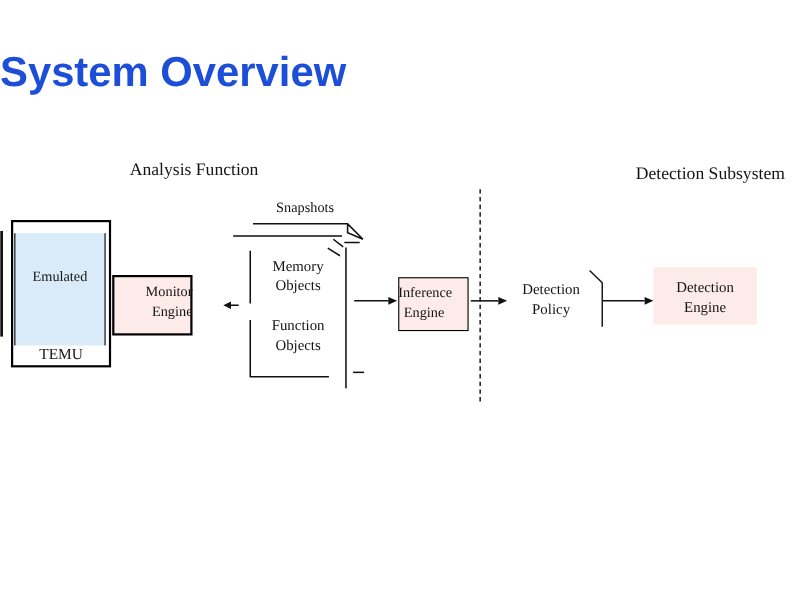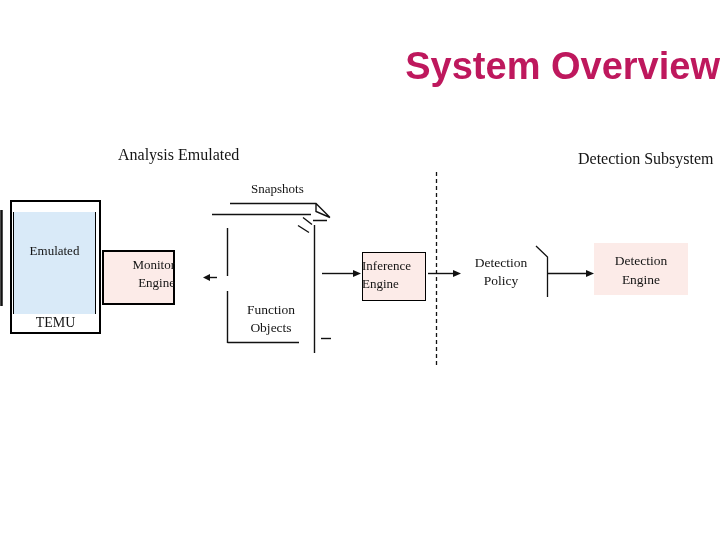--- a/index.html
+++ b/index.html
@@ -2,70 +2,74 @@
 <html><head>
 <meta charset="utf-8">
 <style>
   html,body{margin:0;padding:0;background:#fff;}
   #canvas{
     position:relative;width:720px;height:540px;background:#ffffff;
     overflow:hidden;font-family:"Liberation Serif", serif;color:#141414;
   }
   .abs{position:absolute;}
   #slide-title{
-    top:46px;left:0;width:720px;text-align:right;
+    top:46px;left:0;width:720px;text-align:left;
     font-family:"Liberation Sans", sans-serif;font-weight:bold;
-    font-size:38px;line-height:40px;color:#be185d;
+    font-size:38px;line-height:40px;color:#1d4ed8;
   }
   .sect-label{font-size:16px;line-height:18px;white-space:nowrap;}
   #analysis-label{left:118px;top:146px;}
   #detection-label{left:578px;top:150px;text-align:right;}
   #snapshots-label{left:251px;top:180px;font-size:13px;font-weight:normal;}
   .box{box-sizing:border-box;}
   #temu-outer{left:10px;top:200px;width:91px;height:134px;background:#fff;border:2px solid #000;}
   #emulated-box{left:13px;top:212px;width:83px;height:102px;background:#d9eaf8;
     border-left:1px solid #000;border-right:1px solid #000;}
   #emulated-text{left:13px;top:238px;width:83px;text-align:center;font-size:13px;line-height:26px;}
   #temu-label{left:10px;top:315px;width:91px;text-align:center;font-size:14px;line-height:16px;}
   #monitor-box{left:102px;top:250px;width:73px;height:55px;background:#fcebe8;border:2px solid #000;}
   #monitor-text{left:102px;top:256px;width:73px;text-align:right;font-size:13px;line-height:18px;}
   #memory-text{left:228px;top:233px;width:86px;text-align:center;font-size:13.5px;line-height:18px;}
-  #function-text{left:228px;top:301px;width:86px;text-align:center;font-size:13.5px;line-height:18px;}
+  #function-text{left:228px;top:287px;width:86px;text-align:center;font-size:13.5px;line-height:18px;}
   #inference-box{left:362px;top:252px;width:64px;height:49px;background:#fcebe8;border:1.5px solid #000;}
-  #inference-text{left:362px;top:257px;width:47px;font-size:13px;line-height:18px;}
+  #inference-text{left:362px;top:257px;width:47px;text-align:center;font-size:13px;line-height:18px;}
   #policy-text{left:446px;top:254px;width:110px;text-align:center;font-size:13.5px;line-height:18px;}
   #engine-box{left:594px;top:243px;width:94px;height:52px;background:#fcebe8;}
   #engine-text{left:594px;top:251px;width:94px;text-align:center;font-size:13.5px;line-height:19px;}
   #diagram-lines{left:0;top:0;pointer-events:none;}
   .two-line span{display:block;}
 </style>
 </head>
 <body>
 
 <div id="canvas">
 
   <div id="slide-title" class="abs">System Overview</div>
 
-  <div id="analysis-label" class="abs sect-label">Analysis Emulated</div>
+  <div id="analysis-label" class="abs sect-label">Analysis Function</div>
   <div id="detection-label" class="abs sect-label">Detection Subsystem</div>
   <div id="snapshots-label" class="abs sect-label">Snapshots</div>
 
   <div id="temu-outer" class="abs box"></div>
   <div id="emulated-box" class="abs box"></div>
   <div id="emulated-text" class="abs two-line">
     <span>Emulated</span>
   </div>
   <div id="temu-label" class="abs">TEMU</div>
 
   <div id="monitor-box" class="abs box"></div>
   <div id="monitor-text" class="abs two-line">
     <span>Monitor</span>
     <span>Engine</span>
   </div>
 
+  <div id="memory-text" class="abs two-line">
+    <span>Memory</span>
+    <span>Objects</span>
+  </div>
   <div id="function-text" class="abs two-line">
     <span>Function</span>
     <span>Objects</span>
   </div>
 
   <div id="inference-box" class="abs box"></div>
   <div id="inference-text" class="abs two-line">
     <span>Inference</span>
     <span>Engine</span>
   </div>

